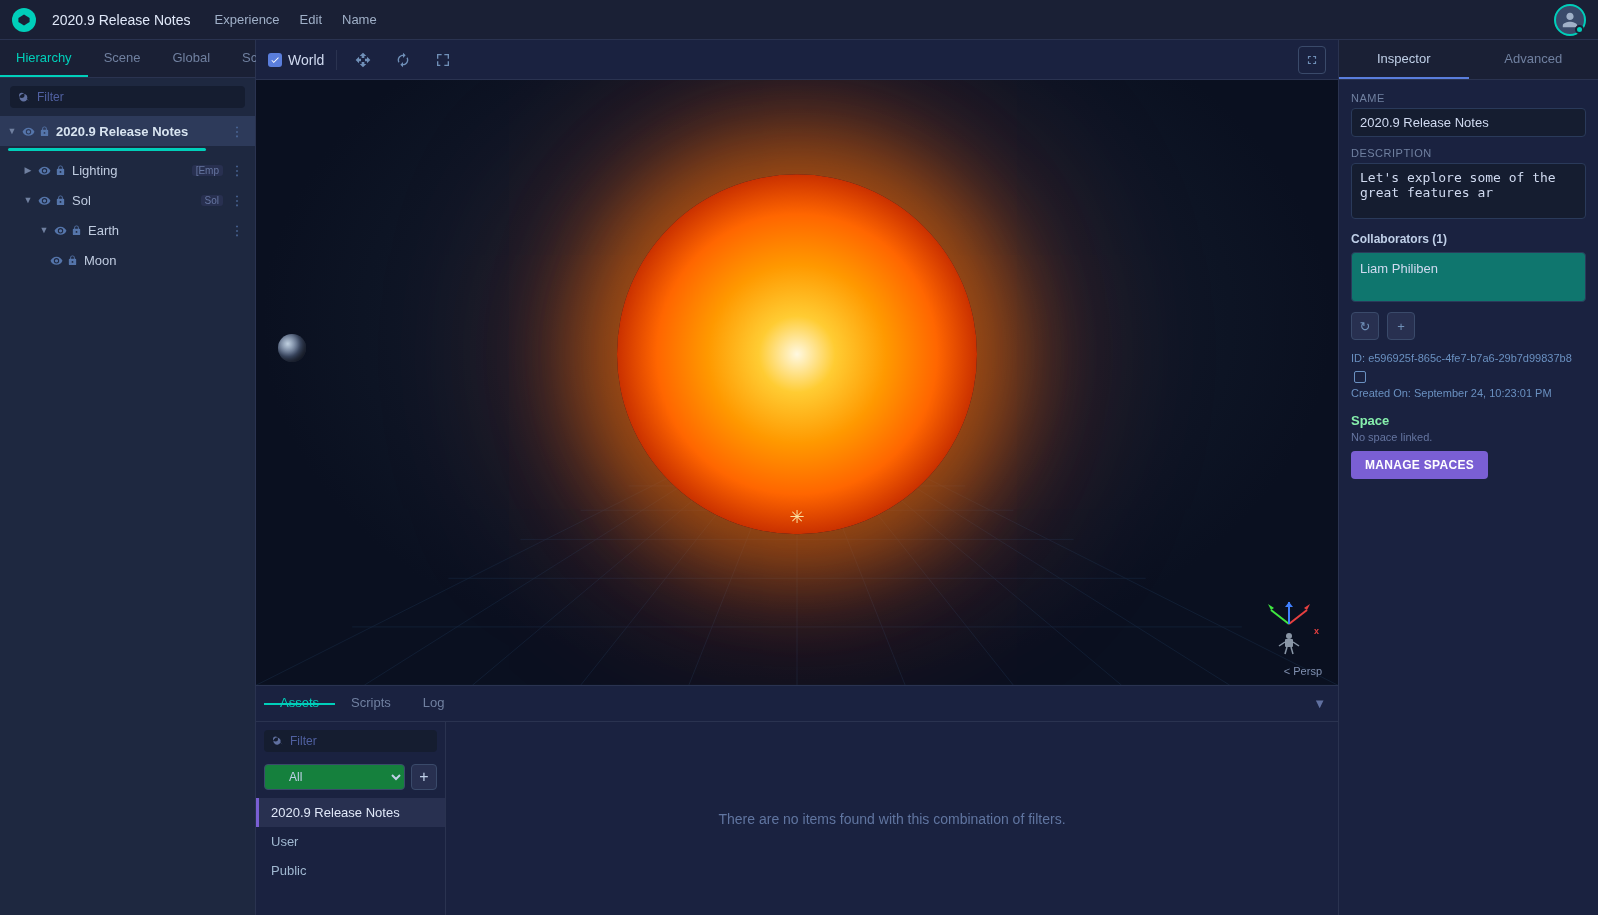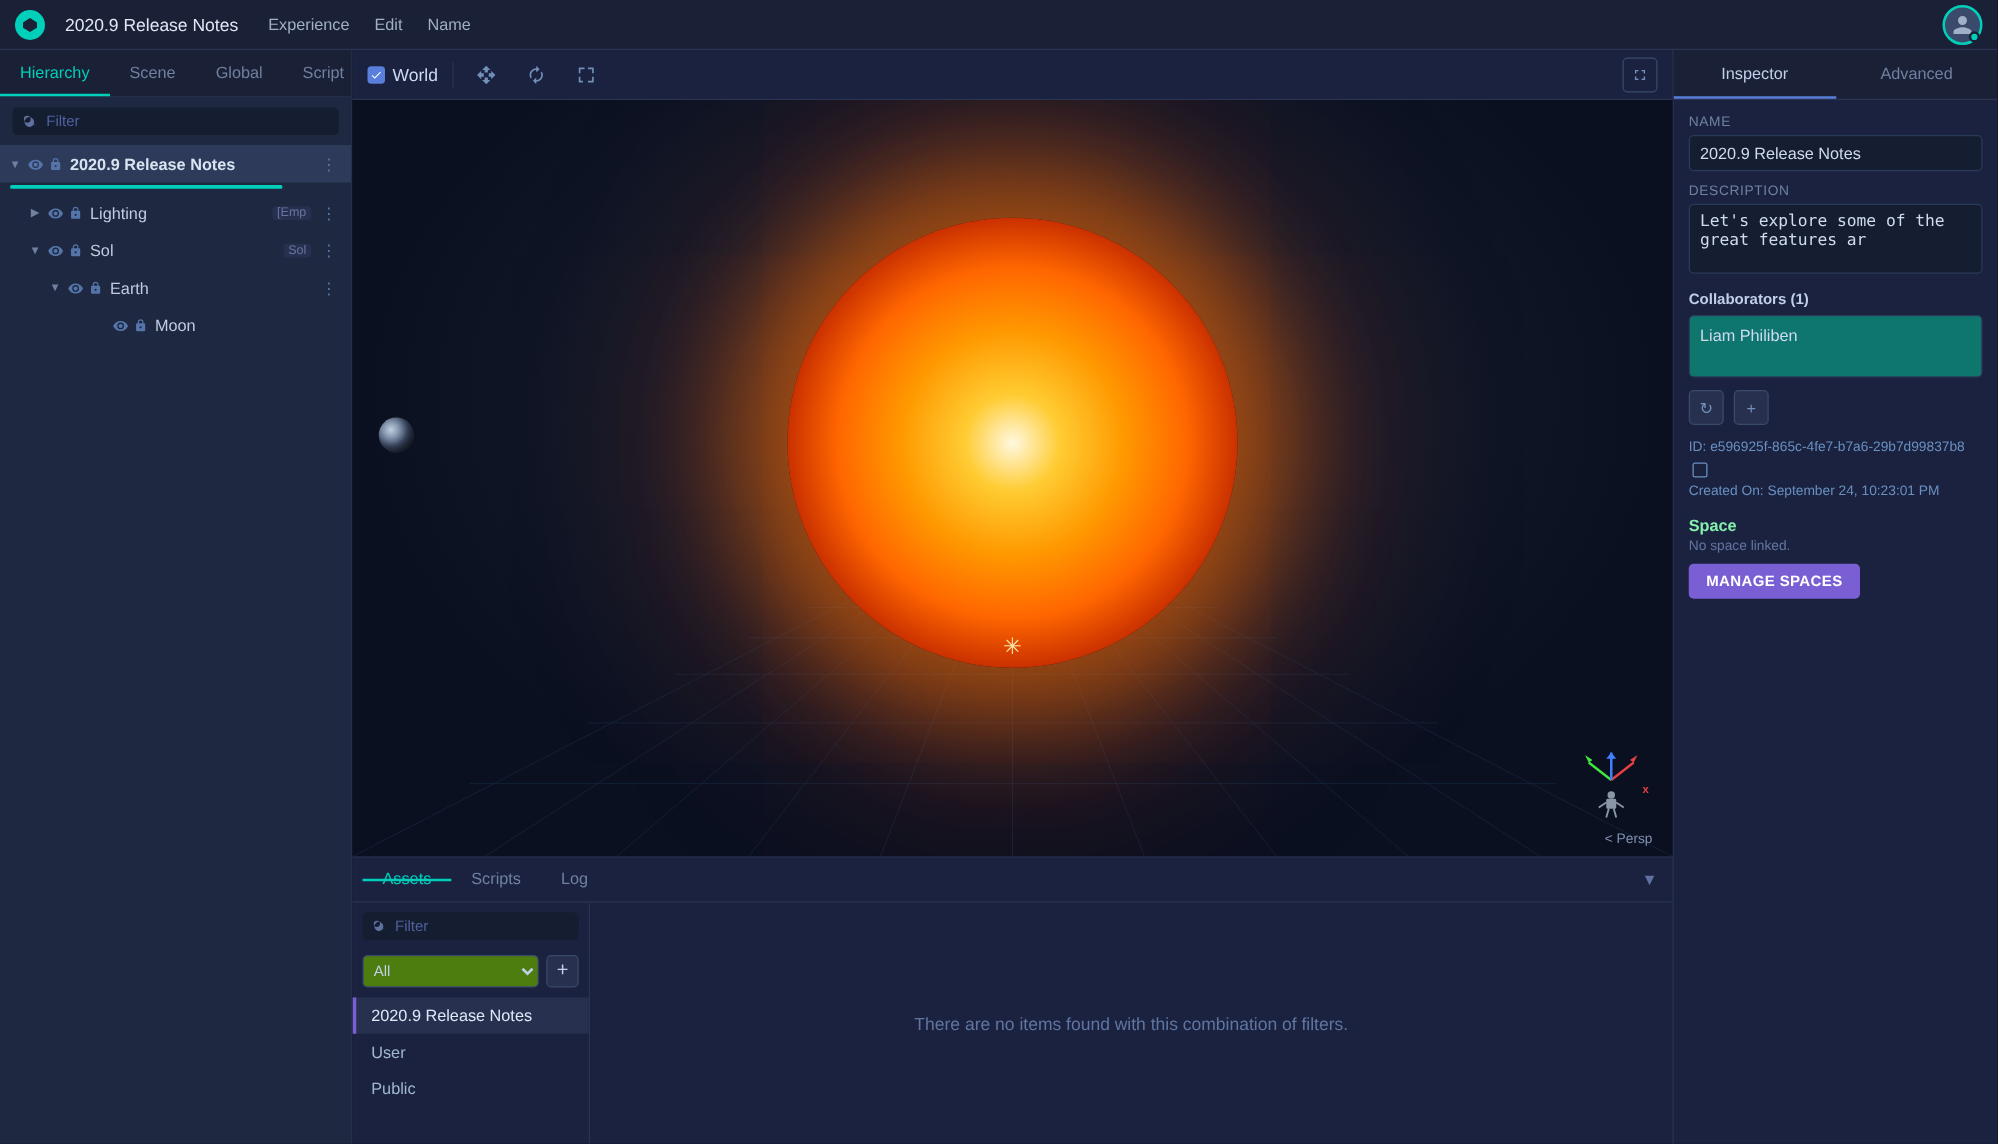--- a/index.html
+++ b/index.html
@@ -76,21 +76,21 @@
     }
 
     
     .main-layout {
       display: flex;
       height: calc(915px - 40px);
     }
 
     
     .left-panel {
-      width: 282px;
+      width: 256px;
       background: #1e2840;
       display: flex;
       flex-direction: column;
       border-right: 1px solid #2a3350;
       flex-shrink: 0;
     }
 
     
     .tabs-row {
       display: flex;
@@ -425,26 +425,26 @@
       width: 100%;
     }
     .assets-filter-input::placeholder { color: #5060a0; }
     .assets-type-row {
       display: flex;
       align-items: center;
       gap: 6px;
       padding: 4px 8px 8px 8px;
     }
     .assets-type-select {
-      background: #4d7c0f;
+      background: #15803d;
       border: 1px solid #3a4a6a;
       color: #c0d0e8;
       font-size: 12px;
       border-radius: 4px;
-      padding: 4px 4px;
+      padding: 4px 20px;
       flex: 1;
       cursor: pointer;
     }
     .assets-add-btn {
       width: 26px;
       height: 26px;
       background: #283050;
       border: 1px solid #3a4a6a;
       border-radius: 4px;
       display: flex;
@@ -736,21 +736,21 @@
         </div>
         <div class="tree-icon-lock">
           <svg width="11" height="11" viewBox="0 0 24 24" fill="currentColor">
               <path d="M18 8h-1V6a5 5 0 0 0-10 0v2H6a2 2 0 0 0-2 2v10a2 2 0 0 0 2 2h12a2 2 0 0 0 2-2V10a2 2 0 0 0-2-2zm-6 9a2 2 0 1 1 0-4 2 2 0 0 1 0 4zm3.1-9H8.9V6a3.1 3.1 0 0 1 6.2 0v2z"></path>
             </svg>
         </div>
         <span class="tree-label">Earth</span>
         <div class="tree-menu">⋮</div>
       </div>
 
-      <div class="tree-item" style="padding-left:72px;">
+      <div class="tree-item" style="padding-left:32px;">
         <div class="tree-arrow" style="visibility:hidden;">▶</div>
         <div class="tree-icon-eye">
           <svg width="13" height="13" viewBox="0 0 24 24" fill="currentColor">
               <path d="M12 5C7 5 2.7 8.1 1 12.5 2.7 16.9 7 20 12 20s9.3-3.1 11-7.5C21.3 8.1 17 5 12 5zm0 12.5a5 5 0 1 1 0-10 5 5 0 0 1 0 10zm0-8a3 3 0 1 0 0 6 3 3 0 0 0 0-6z"></path>
             </svg>
         </div>
         <div class="tree-icon-lock">
           <svg width="11" height="11" viewBox="0 0 24 24" fill="currentColor">
               <path d="M18 8h-1V6a5 5 0 0 0-10 0v2H6a2 2 0 0 0-2 2v10a2 2 0 0 0 2 2h12a2 2 0 0 0 2-2V10a2 2 0 0 0-2-2zm-6 9a2 2 0 1 1 0-4 2 2 0 0 1 0 4zm3.1-9H8.9V6a3.1 3.1 0 0 1 6.2 0v2z"></path>
             </svg>

